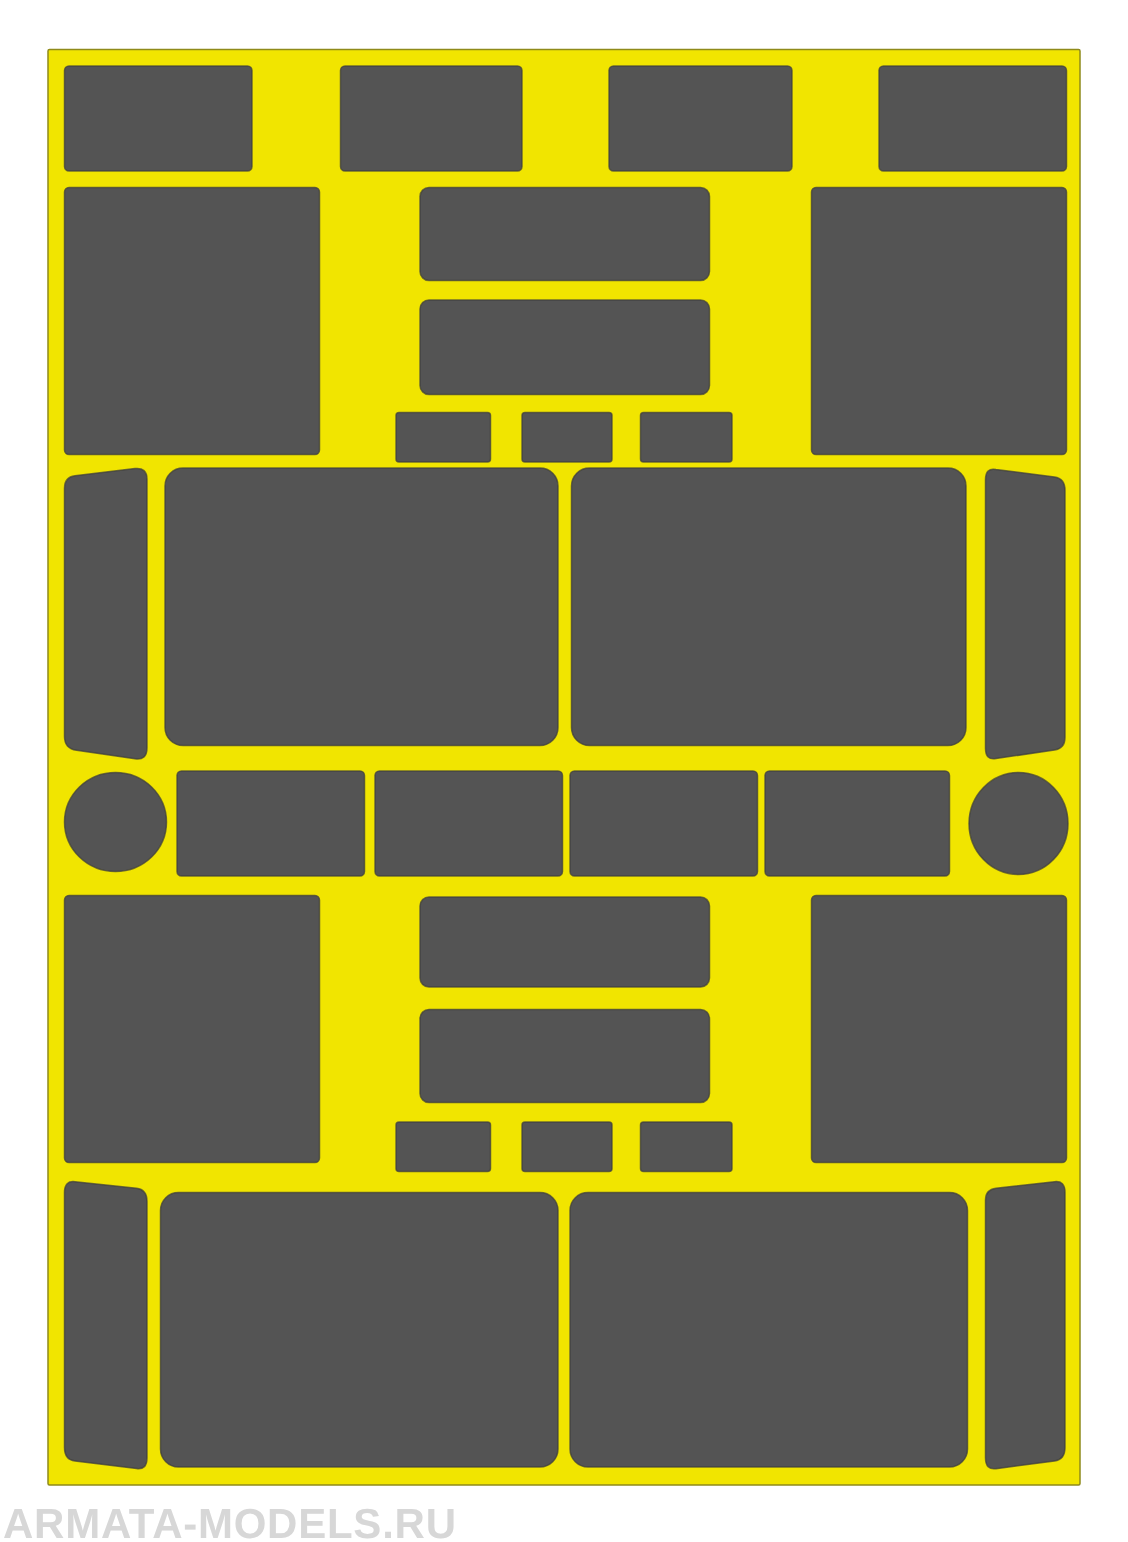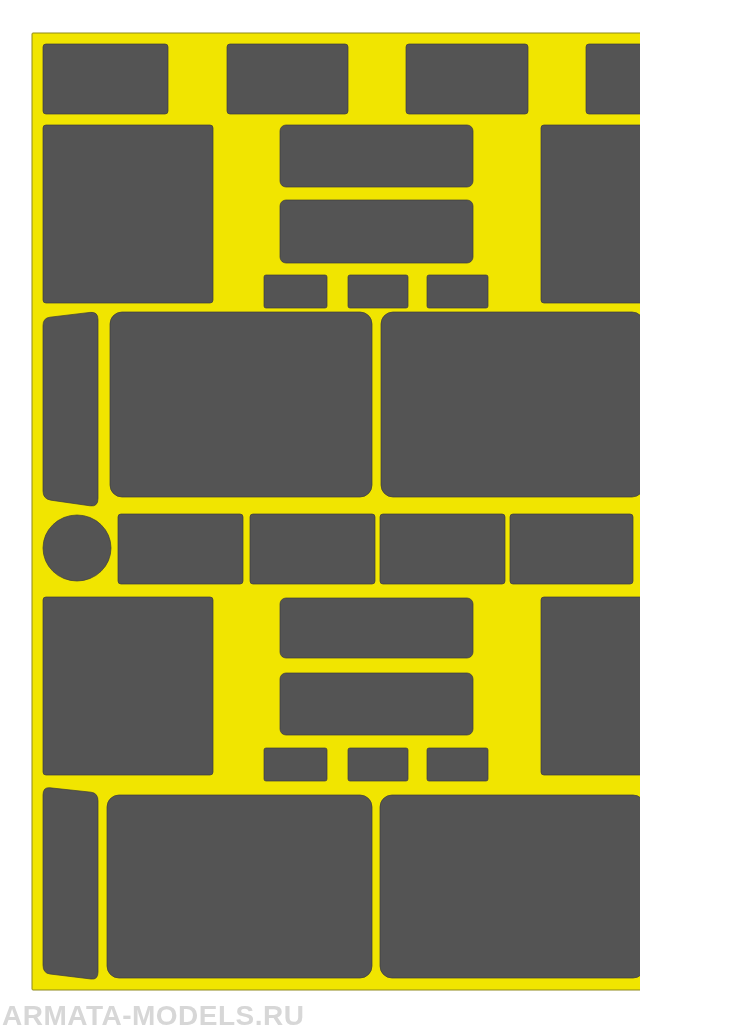--- a/index.html
+++ b/index.html
@@ -3,21 +3,21 @@
 <meta charset="utf-8">
 <style>
   html, body {
     margin: 0;
     padding: 0;
     background: #ffffff;
     font-family: "Liberation Sans", sans-serif;
   }
   .stage {
     position: relative;
-    width: 640px;
+    width: 752px;
     height: 1028px;
     background: #ffffff;
     overflow: hidden;
   }
   .sheet-svg {
     position: absolute;
     left: 0;
     top: 0;
     display: block;
   }

